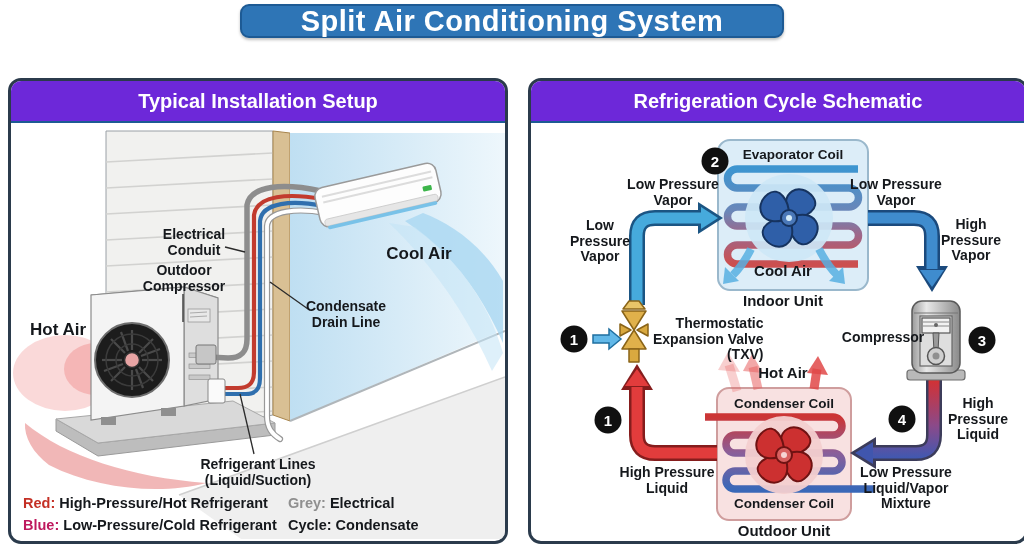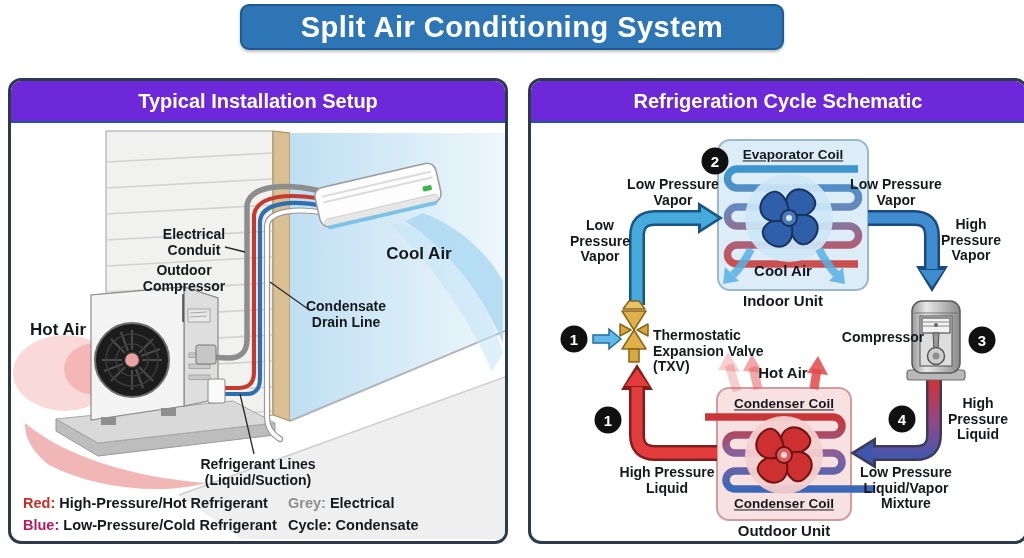--- a/index.html
+++ b/index.html
@@ -1,36 +1,36 @@
 <!DOCTYPE html>
 <html><head>
 <meta charset="utf-8">
 <style>
   html,body{margin:0;padding:0;}
   body{width:1024px;height:558px;position:relative;background:#ffffff;
        font-family:"Liberation Sans",sans-serif;overflow:hidden;}
-  .title-bar{position:absolute;left:240px;top:4px;width:544px;height:46px;
+  .title-bar{position:absolute;left:240px;top:4px;width:544px;height:34px;
        background:#2e75b6;border:2px solid #1d5a94;border-radius:9px;
        box-sizing:border-box;display:flex;align-items:center;justify-content:center;
        color:#fff;font-size:29px;font-weight:bold;letter-spacing:.5px;
        box-shadow:0 2px 3px rgba(0,0,0,.25);}
   .panel{position:absolute;top:78px;width:500px;height:466px;background:#fff;
        border:3px solid #2b3b4c;border-radius:13px;box-sizing:border-box;overflow:hidden;}
   #left-panel{left:8px;} #right-panel{left:528px;}
   .panel-header{height:40px;background:#6d28d9;border-bottom:2px solid #1d5a94;
        display:flex;align-items:center;justify-content:center;color:#fff;
        font-size:20px;font-weight:bold;}
   .panel-body{position:relative;width:100%;height:418px;}
   svg.art{position:absolute;left:0;top:0;}
   .cl{position:absolute;transform:translate(-50%,-50%);white-space:pre-line;
       text-align:center;font-weight:bold;color:#15181c;font-size:14px;line-height:1.12;}
   .cl.big{font-size:17px;}
   .cl.unit{font-size:15px;}
-  .cl.boxttl{font-size:13.5px;text-decoration:underline;}
-  .cl.anchor-left{transform:translate(0,-50%);text-align:left;margin-top:12px;}
+  .cl.boxttl{font-size:13.5px;}
+  .cl.anchor-left{transform:translate(0,-50%);text-align:right;}
   .badge{position:absolute;width:27px;height:27px;border-radius:50%;background:#101010;
       color:#fff;font-size:15px;font-weight:bold;display:flex;align-items:center;
       justify-content:center;transform:translate(-50%,-50%);}
   .lg{position:absolute;font-size:14.5px;font-weight:bold;color:#15181c;white-space:nowrap;}
   .k-red{color:#c43025;} .k-blue{color:#be185d;} .k-grey{color:#8f8f8f;} .k-dark{color:#15181c;}
 </style>
 </head>
 <body>
 
 <div class="title-bar">Split Air Conditioning System</div>

